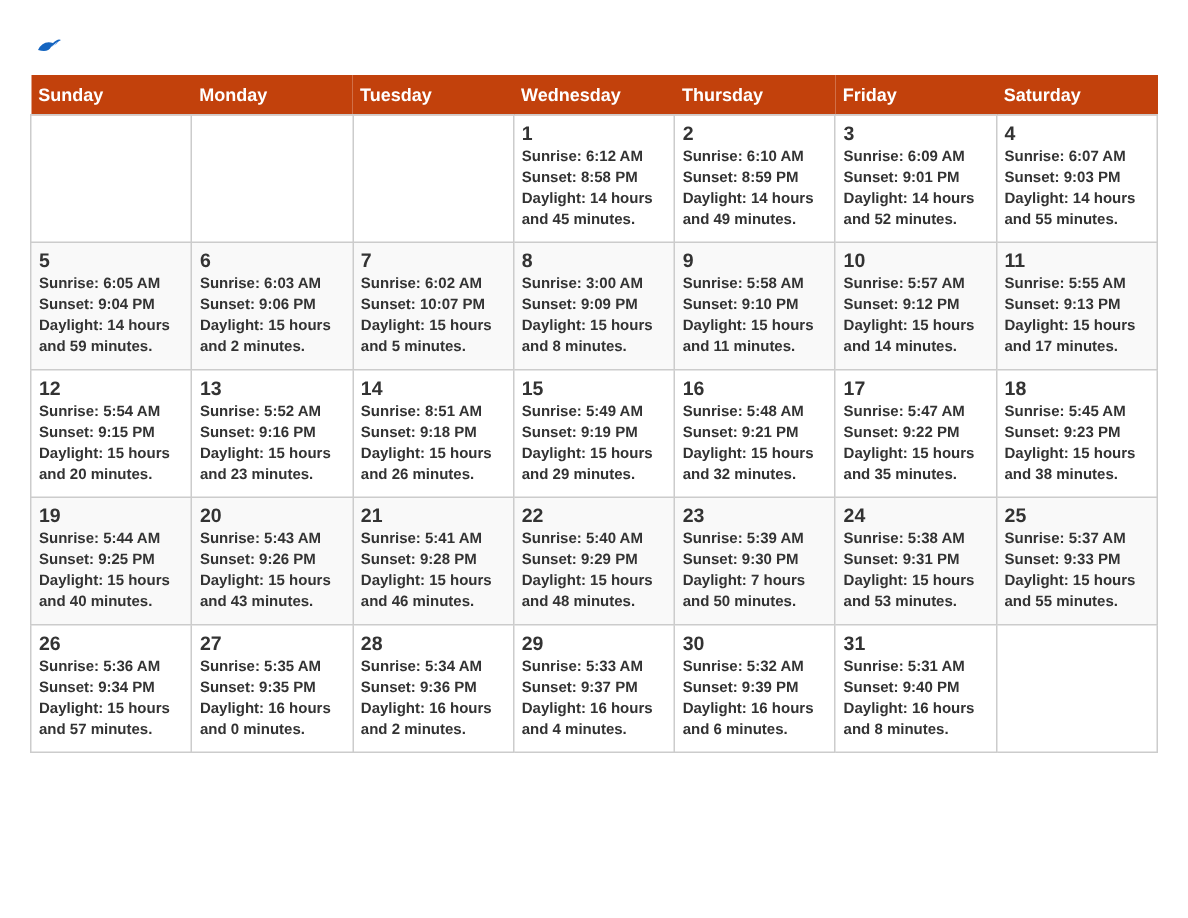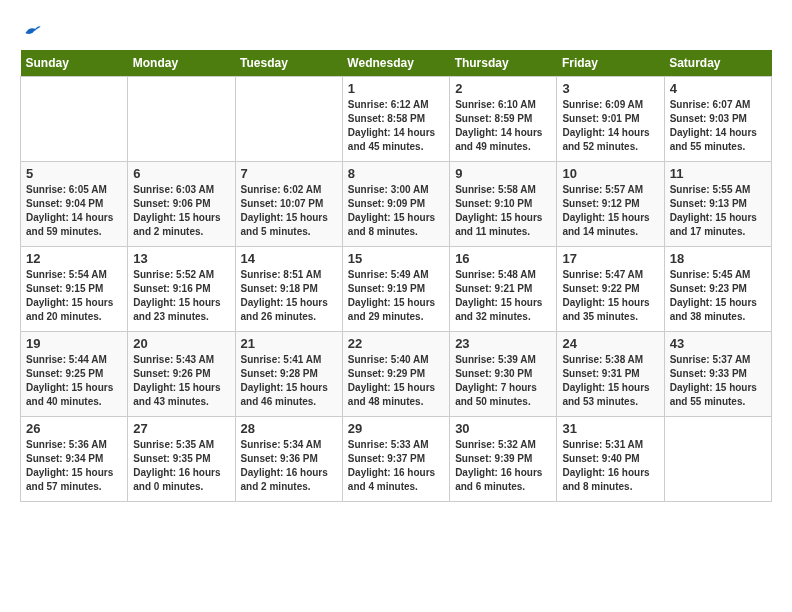--- a/index.html
+++ b/index.html
@@ -44,21 +44,21 @@
     .location {
       font-size: 14px;
       color: #555;
     }
     table {
       width: 100%;
       border-collapse: collapse;
       font-size: 11px;
     }
     thead tr th {
-      background-color: #4d7c0f;
+      background-color: #c2410c;
       color: #fff;
       text-align: left;
       padding: 6px 5px;
       font-size: 12px;
       font-weight: bold;
     }
     tbody tr td {
       border: 1px solid #ccc;
       vertical-align: top;
       padding: 4px 5px;
@@ -314,21 +314,21 @@
         </td>
         <td>
           <div class="day-num">24</div>
           <div class="day-info">
             <div>Sunrise: 5:38 AM</div>
             <div>Sunset: 9:31 PM</div>
             <div>Daylight: 15 hours and 53 minutes.</div>
           </div>
         </td>
         <td>
-          <div class="day-num">43</div>
+          <div class="day-num">25</div>
           <div class="day-info">
             <div>Sunrise: 5:37 AM</div>
             <div>Sunset: 9:33 PM</div>
             <div>Daylight: 15 hours and 55 minutes.</div>
           </div>
         </td>
       </tr>
       <tr>
         <td>
           <div class="day-num">26</div>

